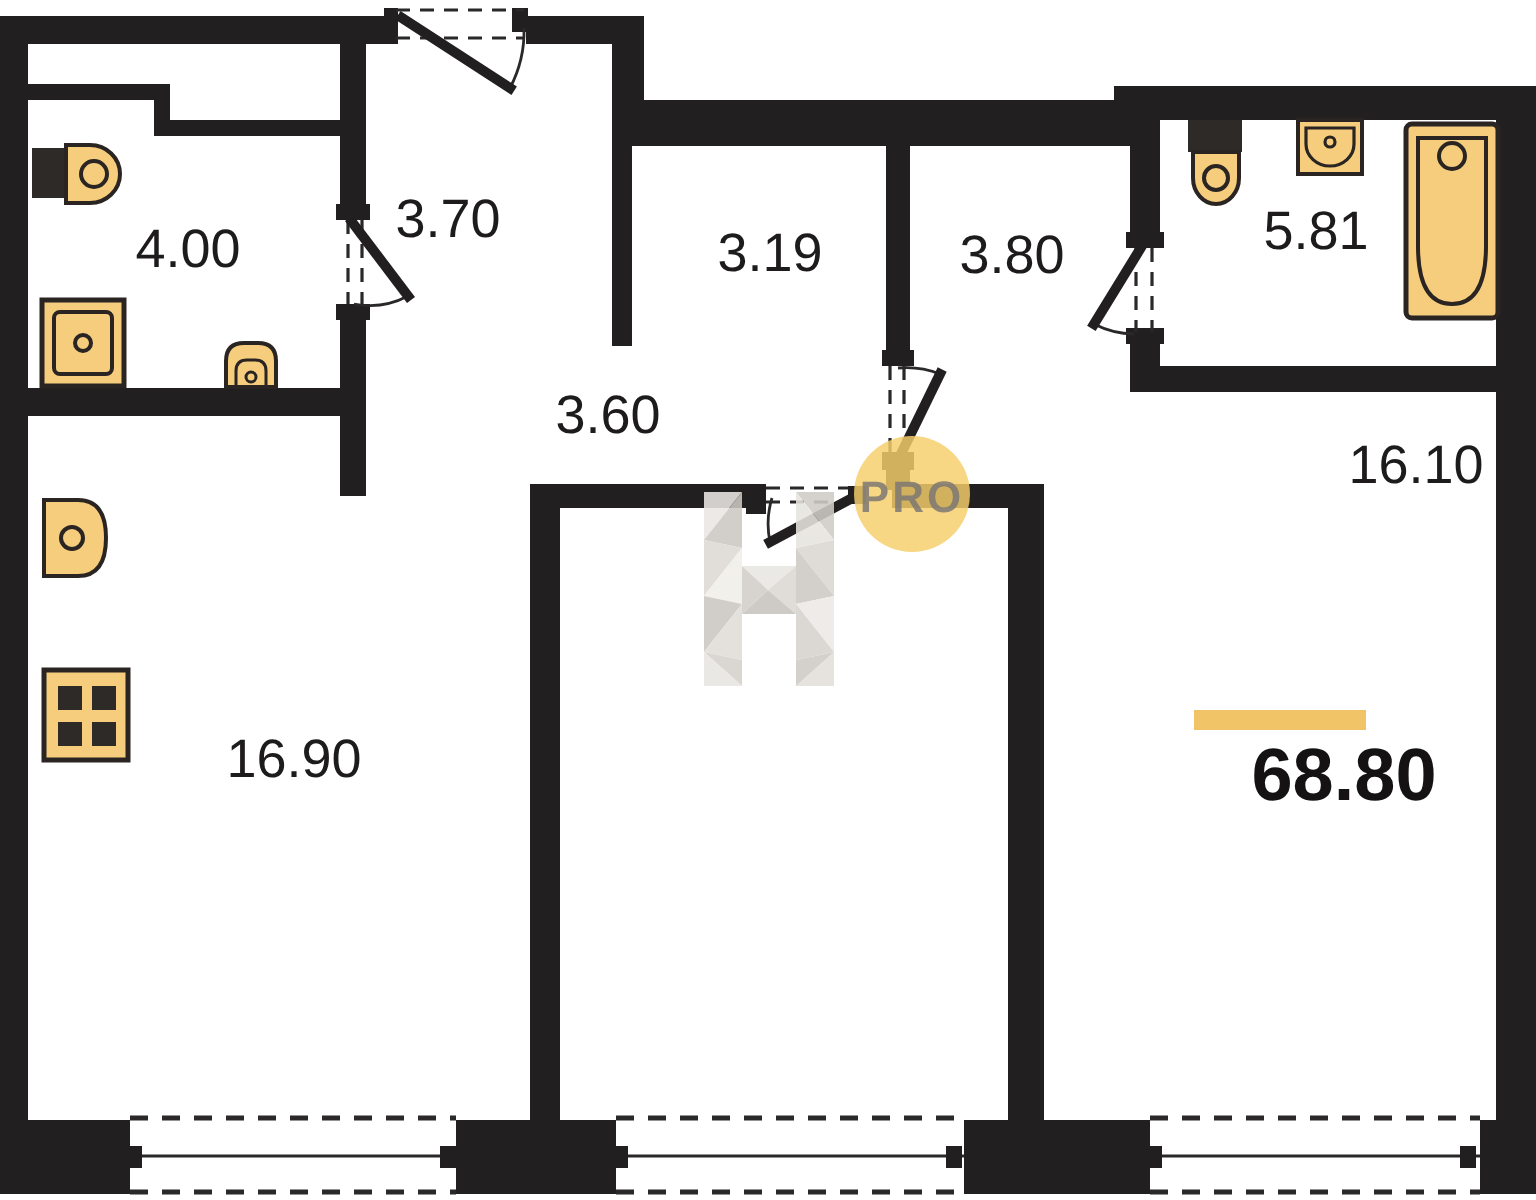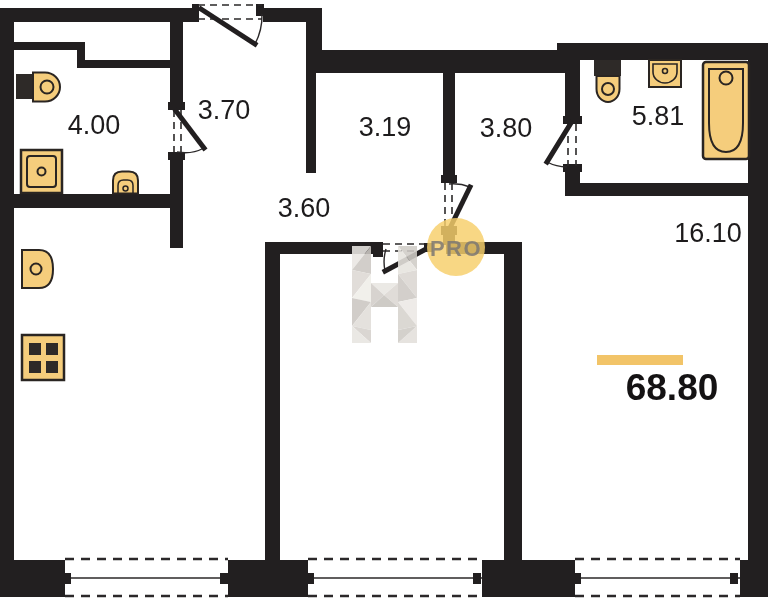--- a/index.html
+++ b/index.html
@@ -188,17 +188,18 @@
   </g>
 </svg>
 
   <div class="room-label" style="left:94px;top:125px;">4.00</div>
   <div class="room-label" style="left:224px;top:110px;">3.70</div>
   <div class="room-label" style="left:385px;top:127px;">3.19</div>
   <div class="room-label" style="left:506px;top:128px;text-align:center;">3.80</div>
   <div class="room-label" style="left:658px;top:116px;">5.81</div>
   <div class="room-label" style="left:708px;top:233px;">16.10</div>
   <div class="room-label" style="left:304px;top:208px;">3.60</div>
+  <div class="room-label" style="left:147px;top:380px;">16.90</div>
 
   <div class="total-bar"></div>
   <div class="total-label" style="left:640px;top:388px;">68.80</div>
 
 </div>
 
 </body></html>

